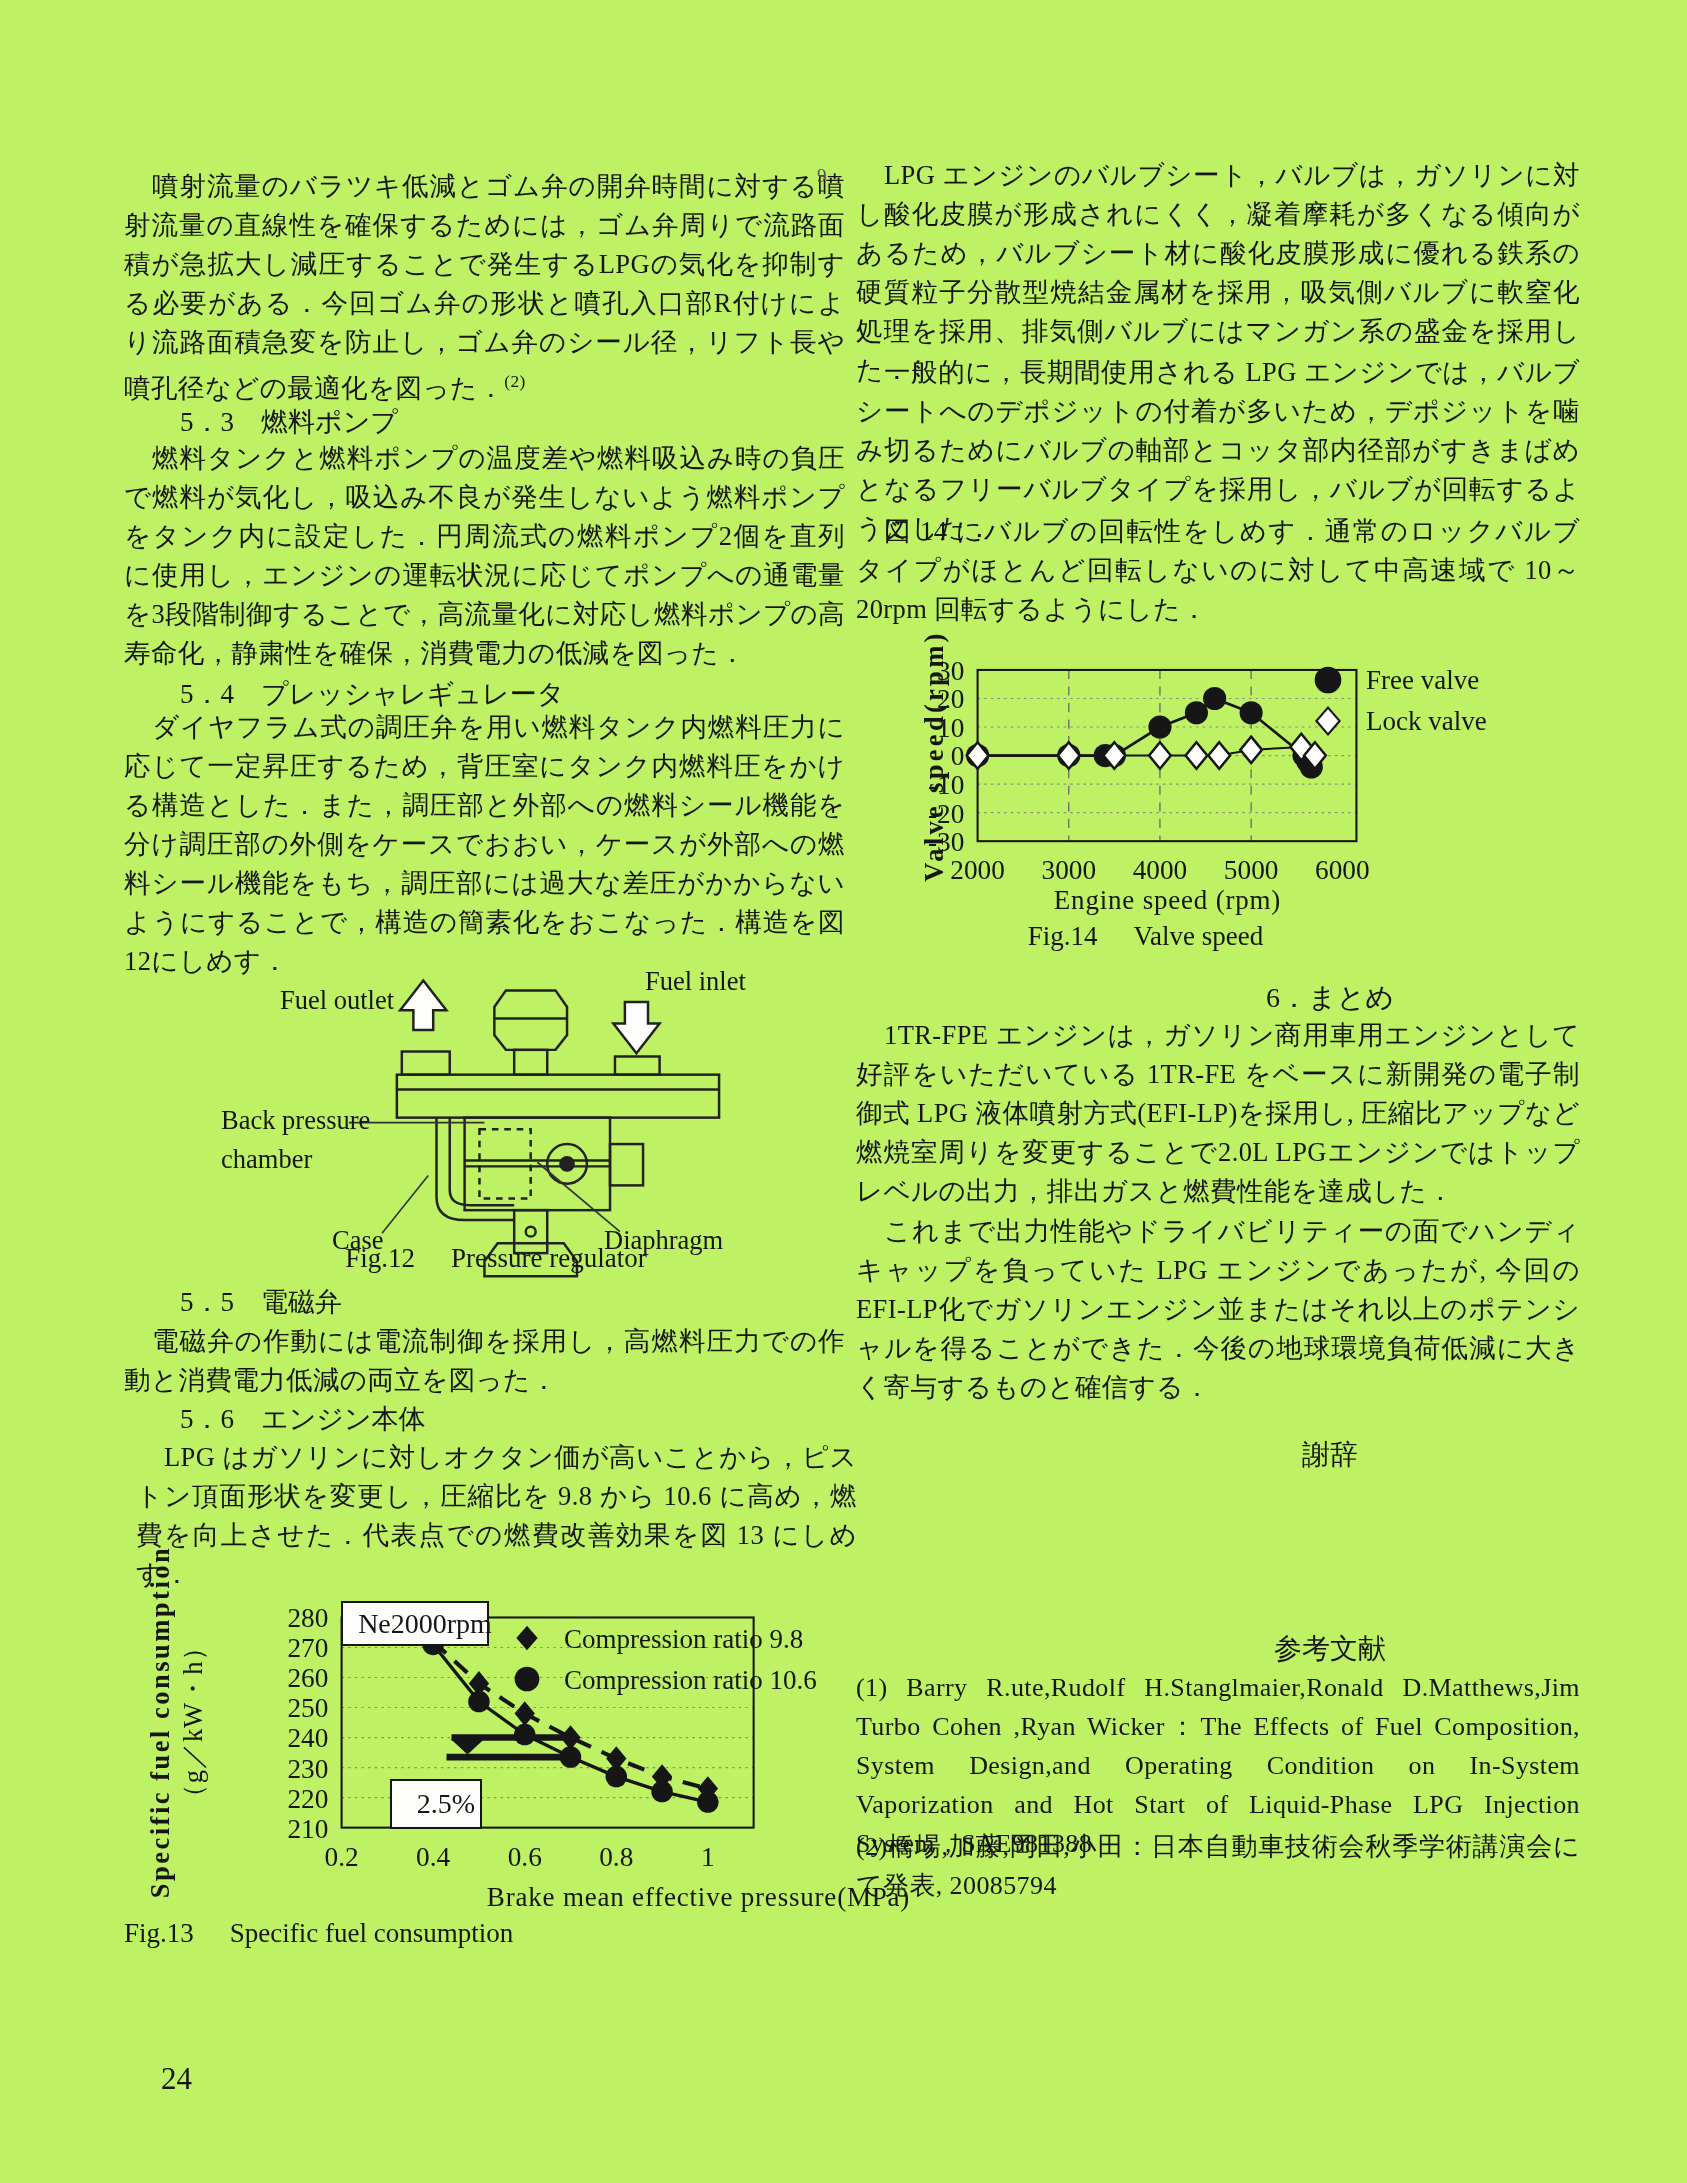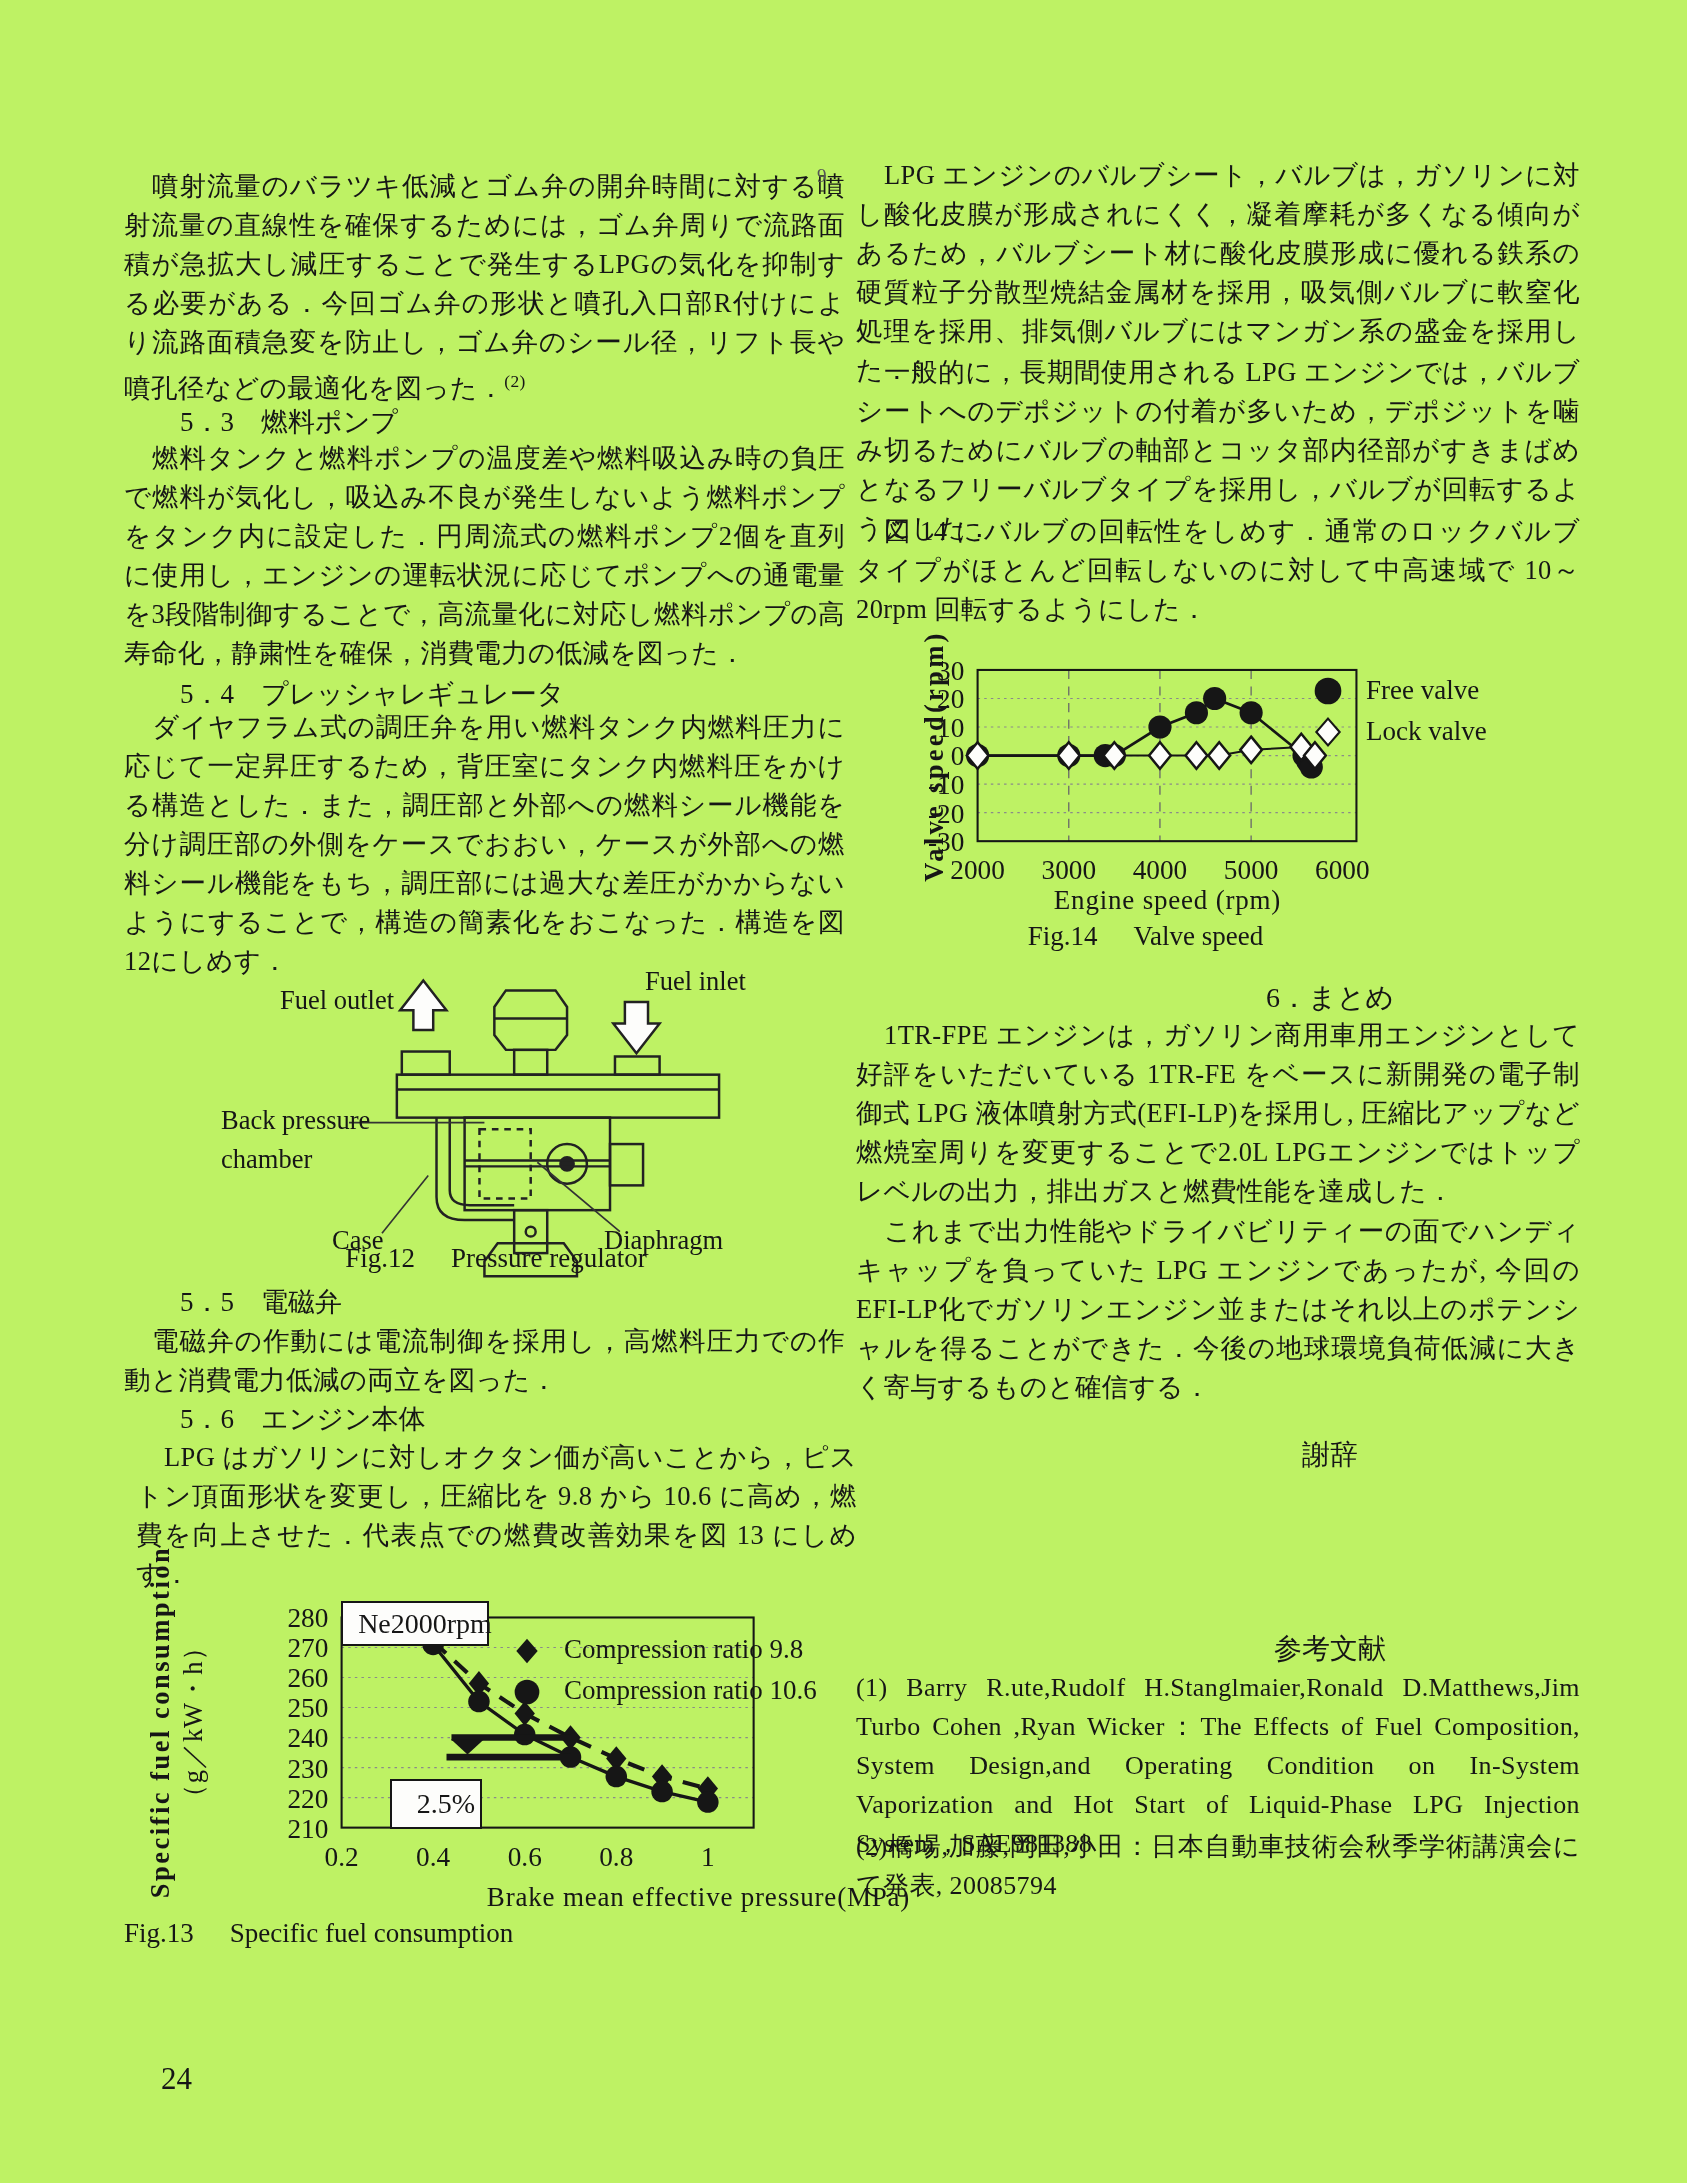--- a/index.html
+++ b/index.html
@@ -31,21 +31,21 @@
   polyline.dashed{stroke-width:5;stroke-dasharray:21 14;}
   #fig14svg polyline.solid{stroke-width:3.2;}
   #fig14svg polyline.mopen{stroke-width:2.4;}
   .mk-fill{fill:#161616;stroke:none;}
   .mk-open{fill:#fdfdfb;stroke:#161616;stroke-width:3;}
   .anno-bar{stroke:#161616;stroke-width:8;}
   .ylab{position:absolute;transform:translate(-50%,-50%) rotate(-90deg);white-space:nowrap;
         font-weight:bold;font-size:26.5px;letter-spacing:2.5px;text-align:center;line-height:33px;}
   .xlab{position:absolute;font-size:27px;text-align:center;letter-spacing:0.8px;}
   .legend{position:absolute;}
-  .legend .row{display:flex;align-items:flex-end;height:41px;white-space:nowrap;}
+  .legend .row{display:flex;align-items:flex-start;height:41px;white-space:nowrap;}
   .legend .row svg{position:static;margin-right:23px;flex:0 0 auto;}
   .legend .row span{font-size:27px;}
   .annobox{position:absolute;border:2.5px solid #161616;background:#fdfdfb;font-size:28px;
            display:flex;align-items:center;justify-content:center;padding-left:20px;}
 </style>
 </head>
 <body>
 
 <div class="page">
 

